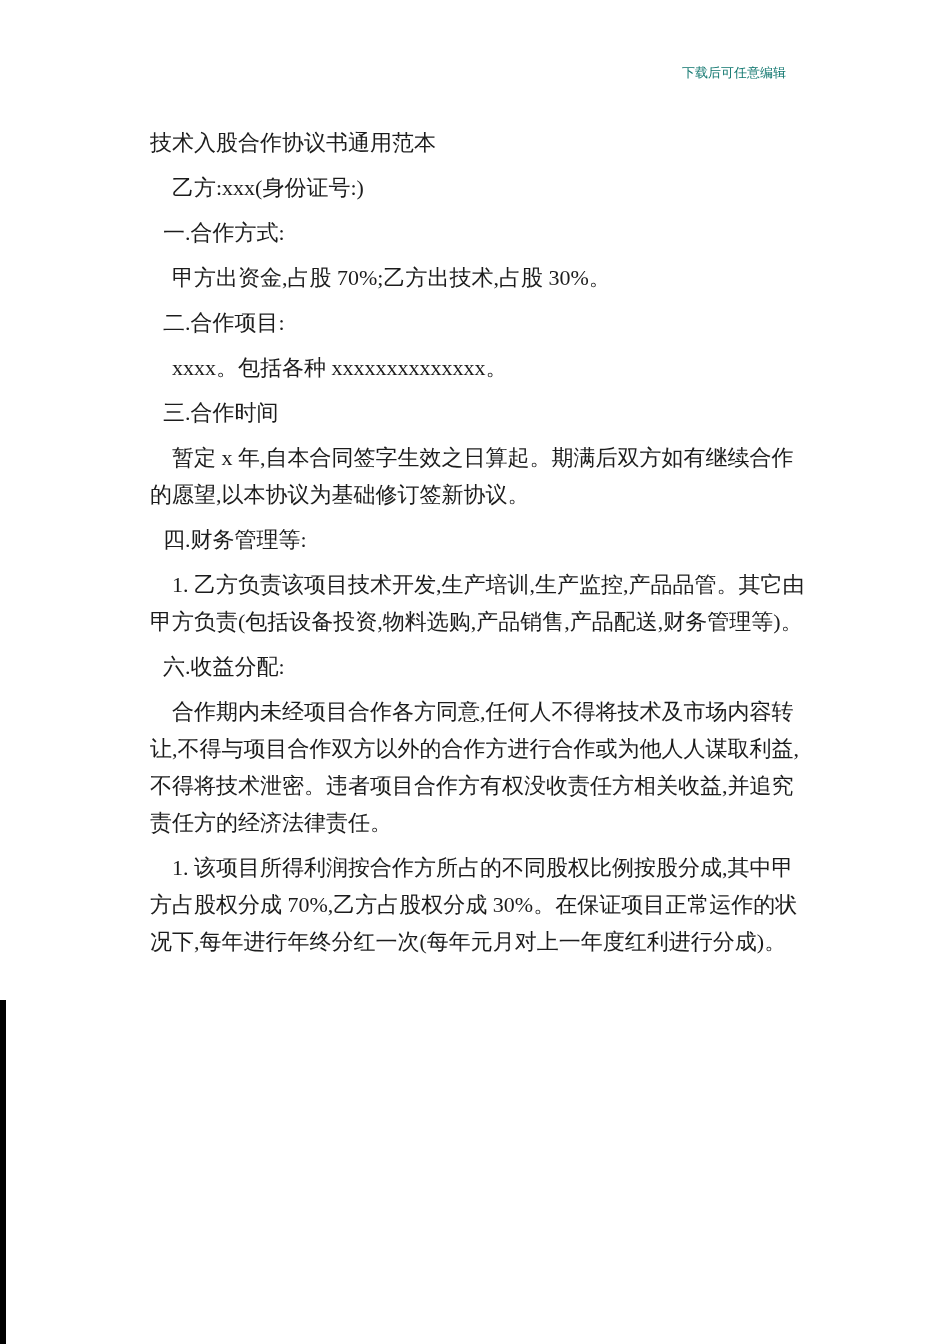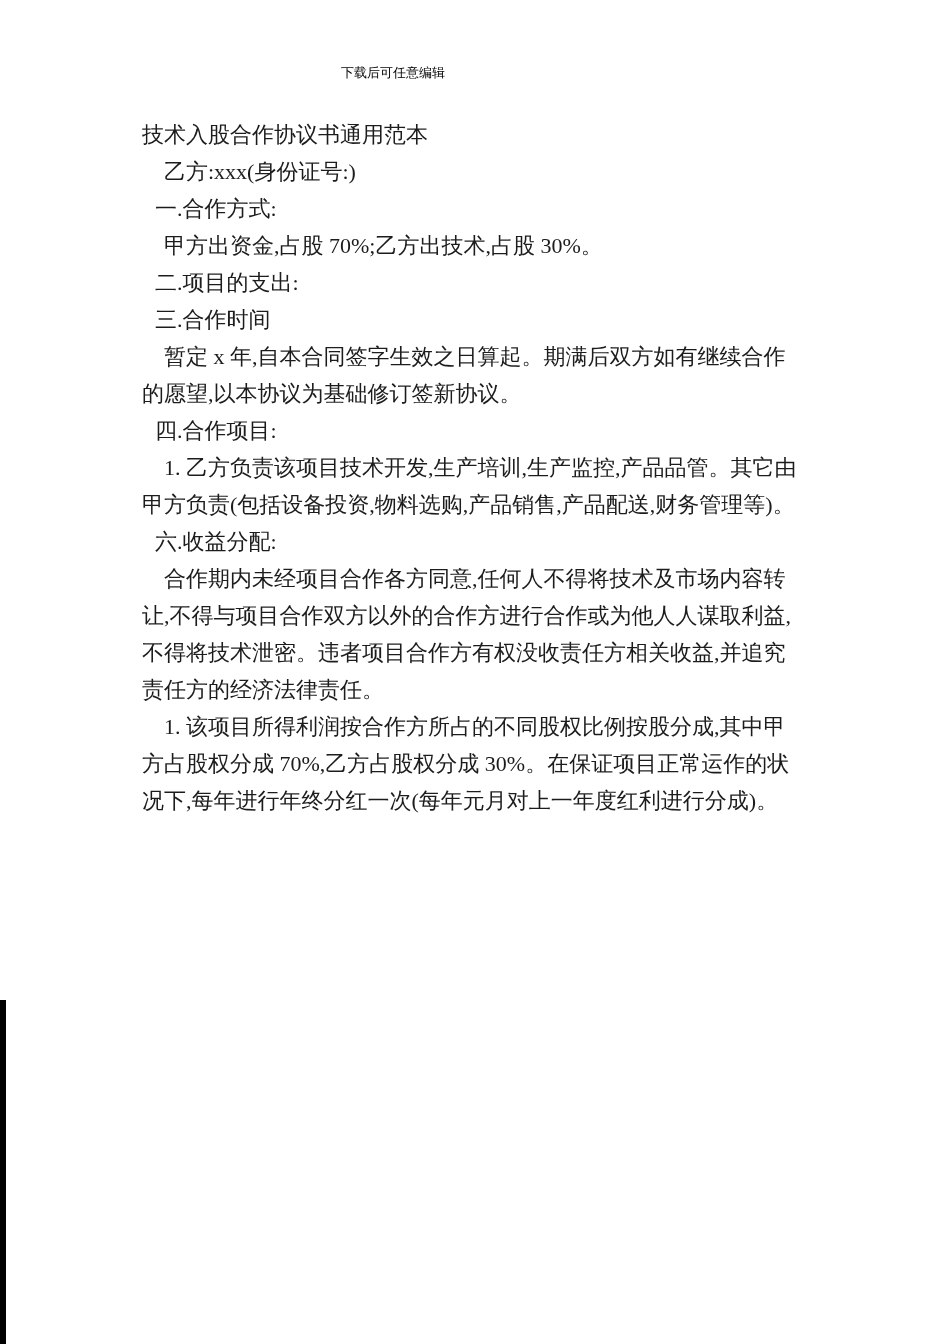--- a/index.html
+++ b/index.html
@@ -13,35 +13,35 @@
     position: relative;
     overflow: hidden;
     font-family: "Liberation Serif", "DejaVu Serif", serif;
     color: #1c1c1c;
   }
   .watermark {
     position: absolute;
     top: 64px;
     left: 0;
     width: 786px;
-    text-align: center;
+    text-align: right;
     font-size: 13px;
     line-height: 18px;
-    color: #000000;
+    color: #0f766e;
   }
   .doc {
     position: absolute;
     top: 116px;
     left: 142px;
     width: 692px;
     font-size: 22px;
     line-height: 37px;
   }
   .para {
-    margin: 0;
+    margin: 8px;
     padding: 0;
     white-space: pre-line;
   }
   .p-title   { text-indent: 0; }
   .p-heading { text-indent: 13px; }
   .p-body    { text-indent: 22px; }
   .edge-bar {
     position: absolute;
     left: 0;
     top: 1000px;
@@ -52,25 +52,26 @@
 </head>
 <body>
 
 <div class="watermark">下载后可任意编辑</div>
 
 <div class="doc">
   <div class="para p-title">技术入股合作协议书通用范本</div>
   <div class="para p-body">乙方:xxx(身份证号:)</div>
   <div class="para p-heading">一.合作方式:</div>
   <div class="para p-body">甲方出资金,占股 70%;乙方出技术,占股 30%。</div>
-  <div class="para p-heading">二.项目的支出:</div>
+  <div class="para p-heading">二.合作项目:</div>
+  <div class="para p-body">xxxx。包括各种 xxxxxxxxxxxxxx。</div>
   <div class="para p-heading">三.合作时间</div>
   <div class="para p-body">暂定 x 年,自本合同签字生效之日算起。期满后双方如有继续合作
 的愿望,以本协议为基础修订签新协议。</div>
-  <div class="para p-heading">四.合作项目:</div>
+  <div class="para p-heading">四.财务管理等:</div>
   <div class="para p-body">1. 乙方负责该项目技术开发,生产培训,生产监控,产品品管。其它由
 甲方负责(包括设备投资,物料选购,产品销售,产品配送,财务管理等)。</div>
   <div class="para p-heading">六.收益分配:</div>
   <div class="para p-body">合作期内未经项目合作各方同意,任何人不得将技术及市场内容转
 让,不得与项目合作双方以外的合作方进行合作或为他人人谋取利益,
 不得将技术泄密。违者项目合作方有权没收责任方相关收益,并追究
 责任方的经济法律责任。</div>
   <div class="para p-body">1. 该项目所得利润按合作方所占的不同股权比例按股分成,其中甲
 方占股权分成 70%,乙方占股权分成 30%。在保证项目正常运作的状
 况下,每年进行年终分红一次(每年元月对上一年度红利进行分成)。</div>

